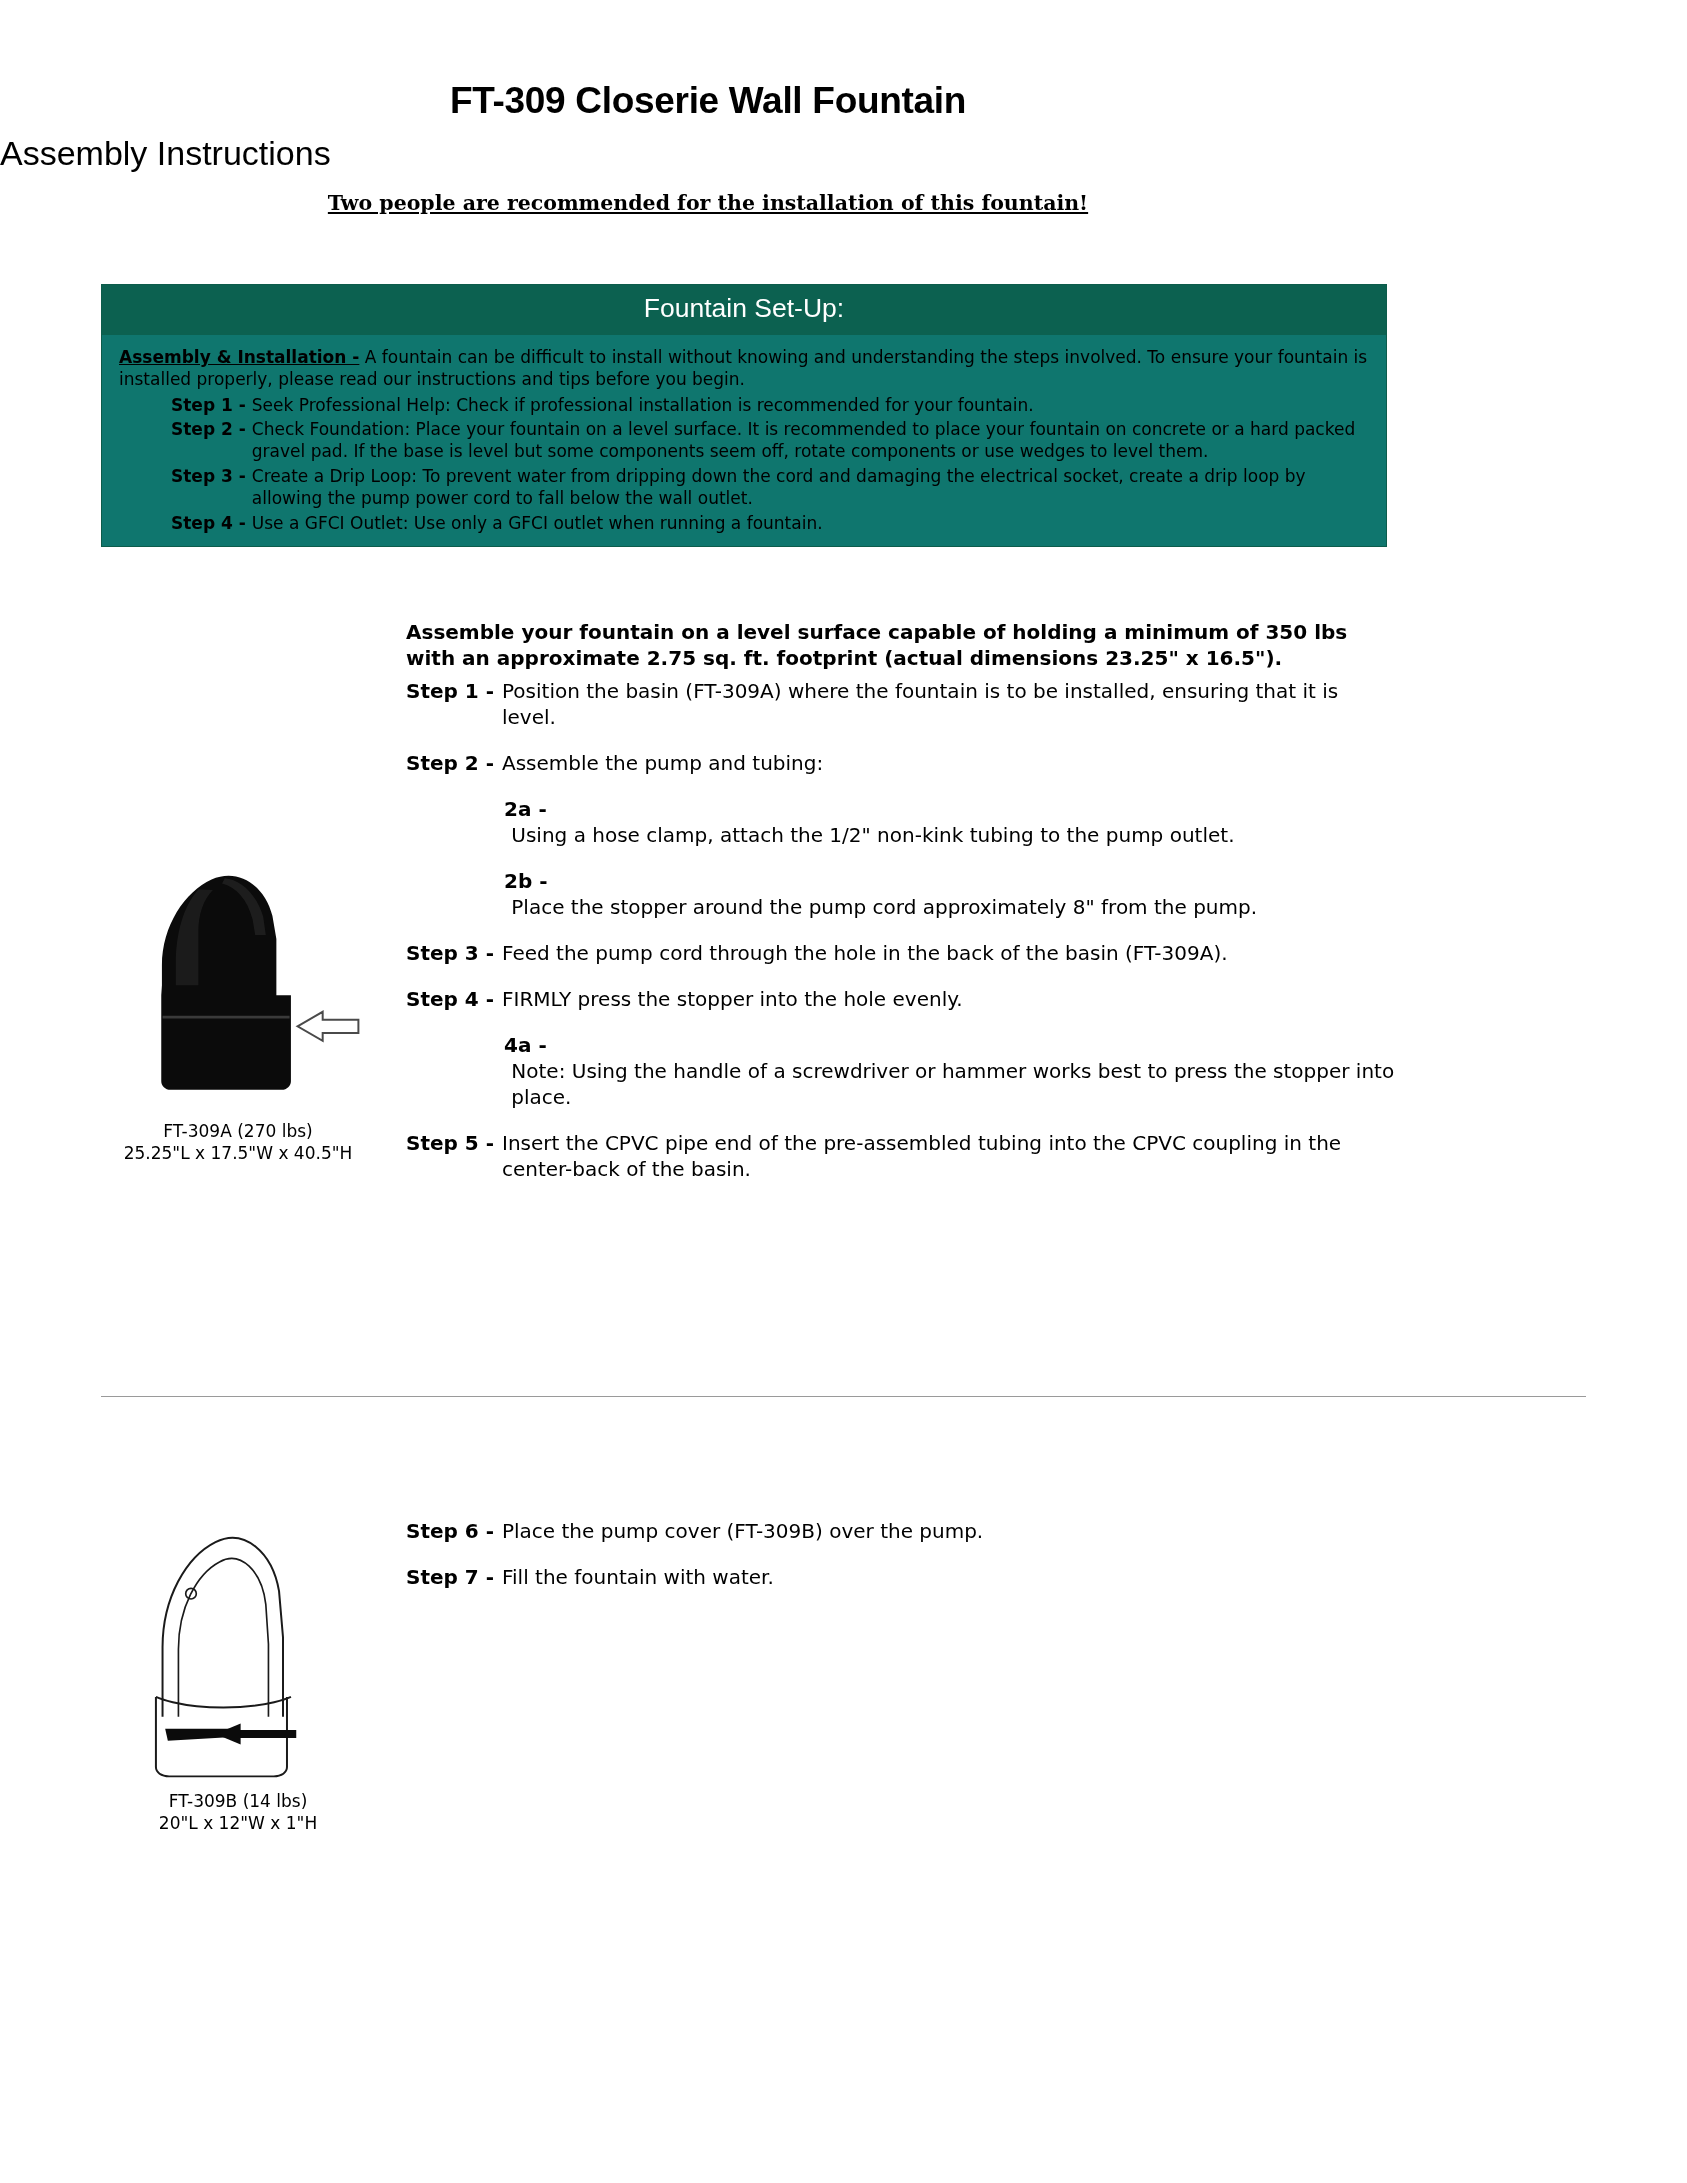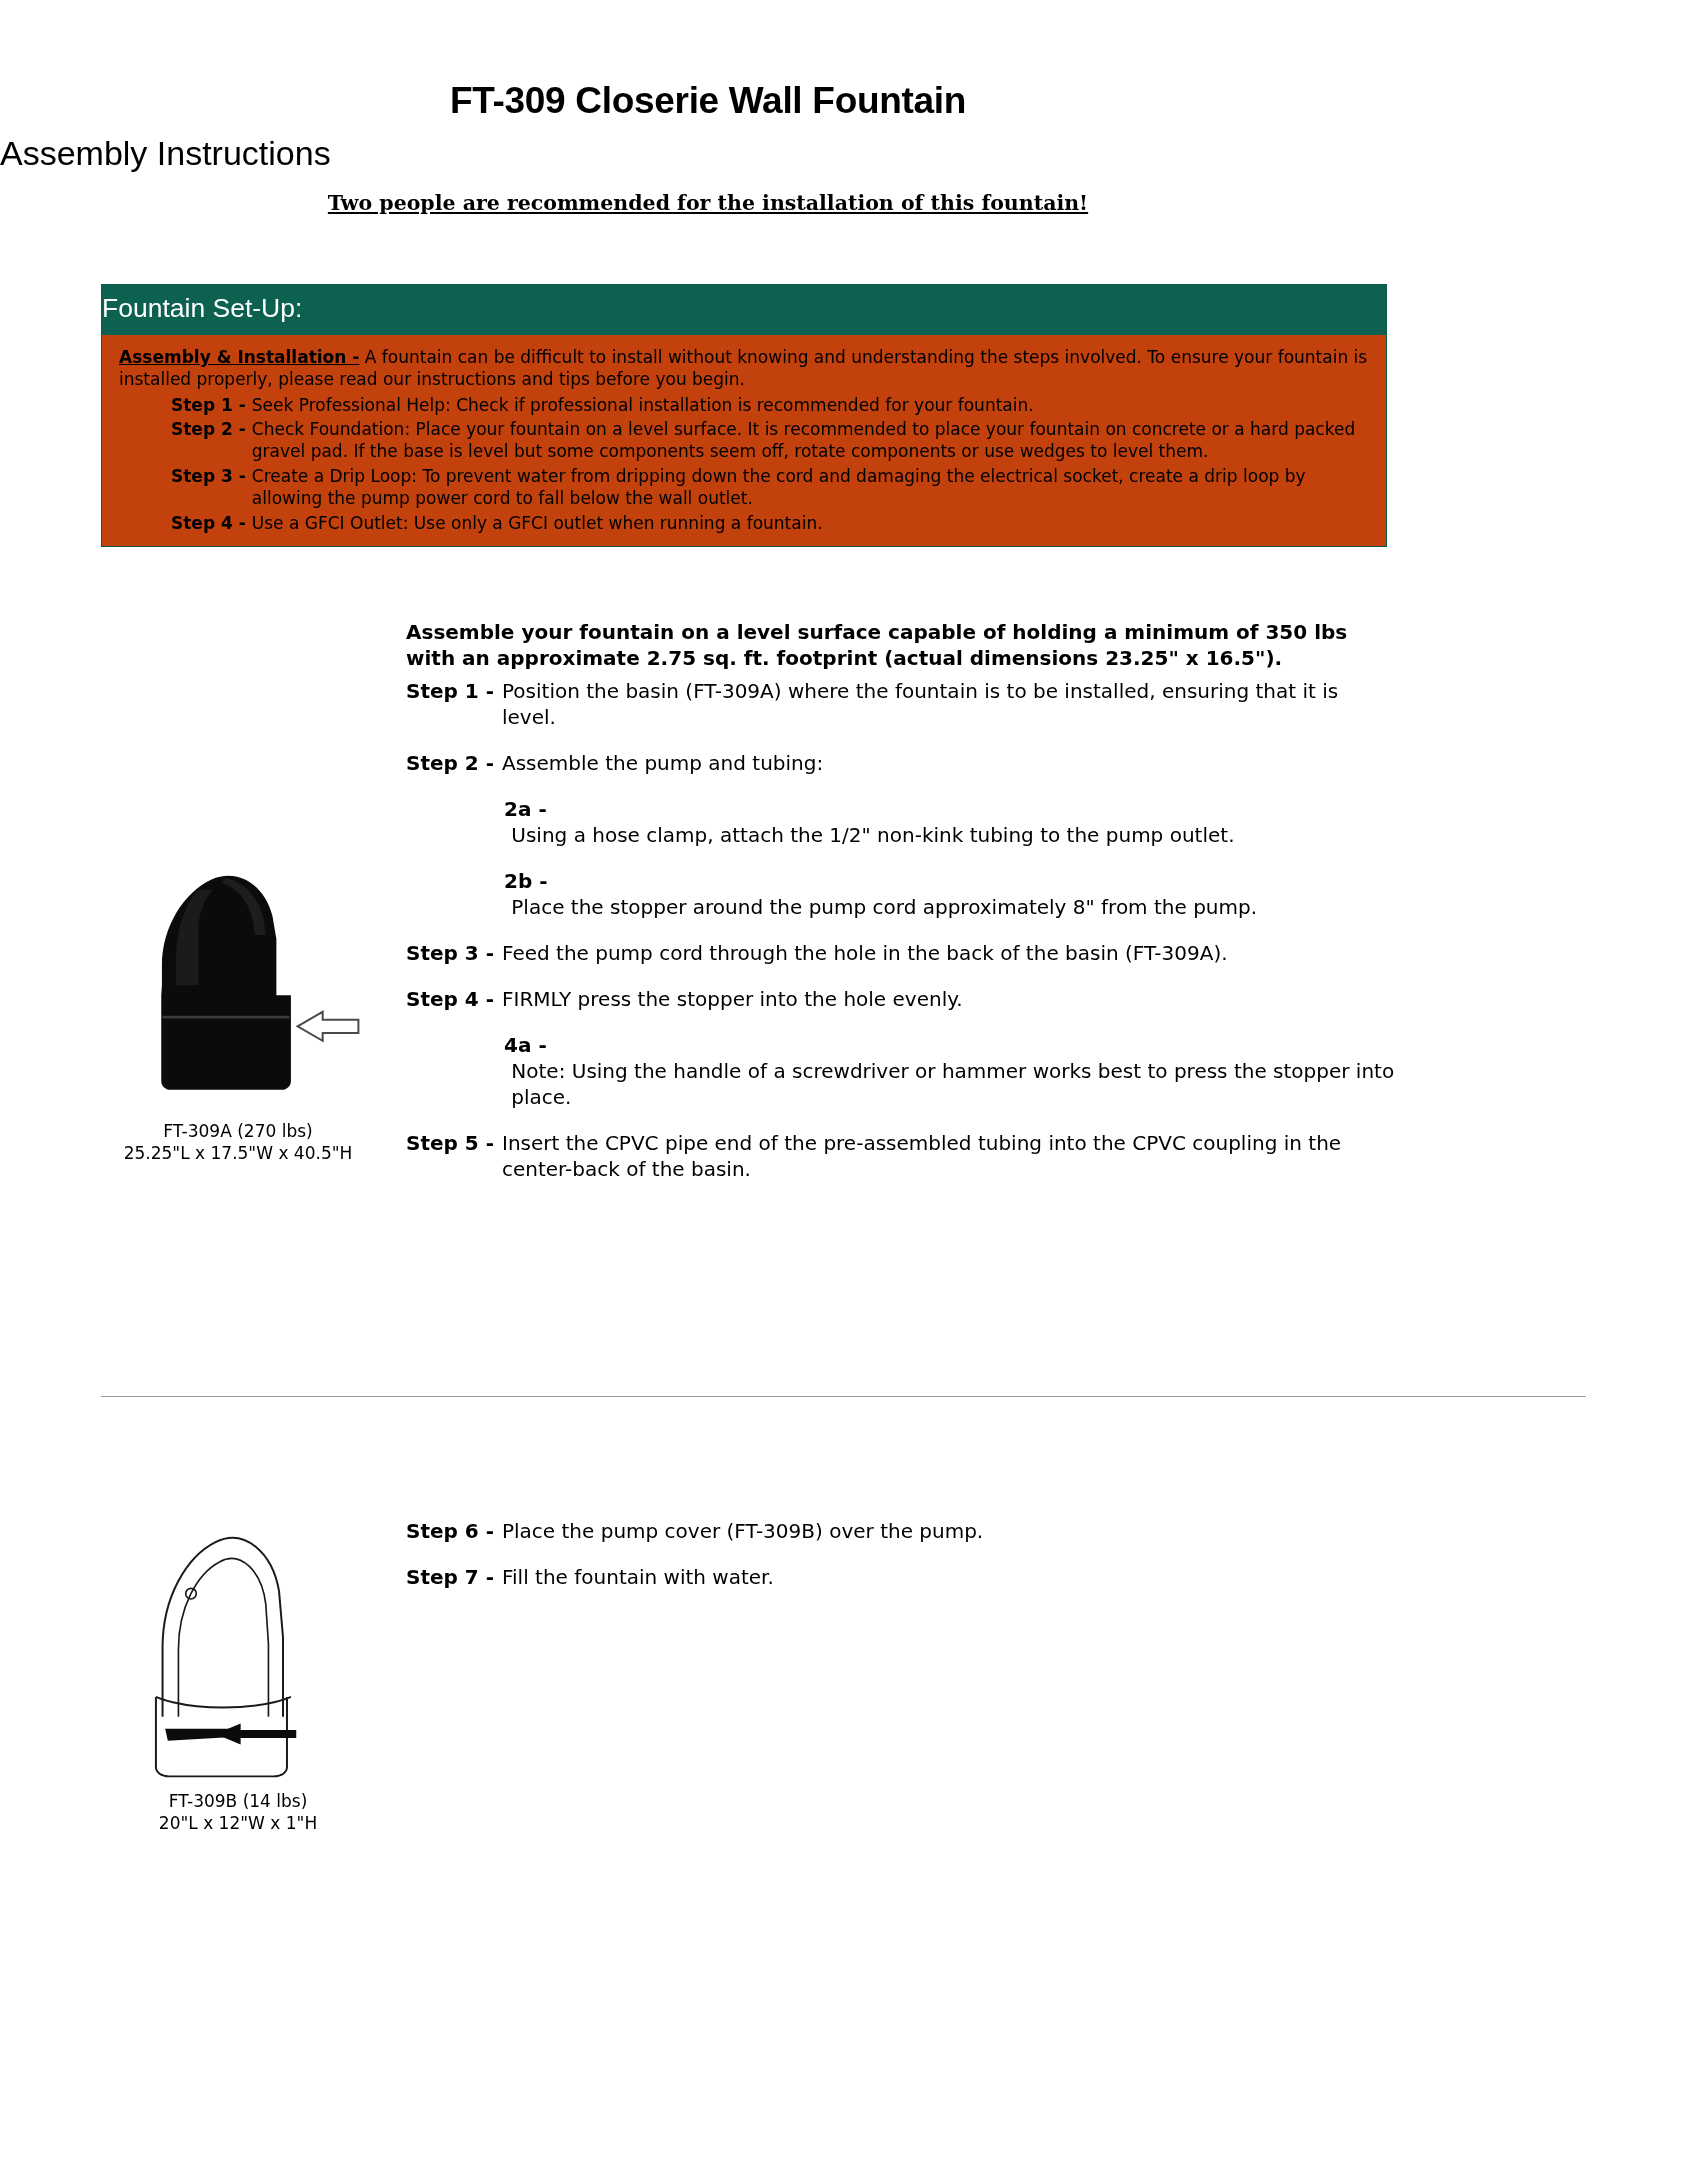--- a/index.html
+++ b/index.html
@@ -58,28 +58,28 @@
     position: absolute;
     left: 101px;
     top: 284px;
     width: 1286px;
     border: 0.7px solid #0d5c4b;
     box-sizing: border-box;
   }
   .setup-head {
     background: #0c6150;
     color: #ffffff;
-    text-align: left;
+    text-align: center;
     font-family: "Liberation Sans", sans-serif;
     font-size: 26.5px;
     padding: 9.3px 0 12px 0;
     line-height: 1.1;
   }
   .setup-body {
-    background: #c2410c;
+    background: #0f766e;
     padding: 10.6px 17px 12px 17px;
     font-family: "DejaVu Sans", sans-serif;
     font-size: 17px;
     line-height: 1.32;
   }
   .setup-intro {
     margin: 0 0 2.6px 0;
   }
   .setup-intro u {
     font-weight: bold;

